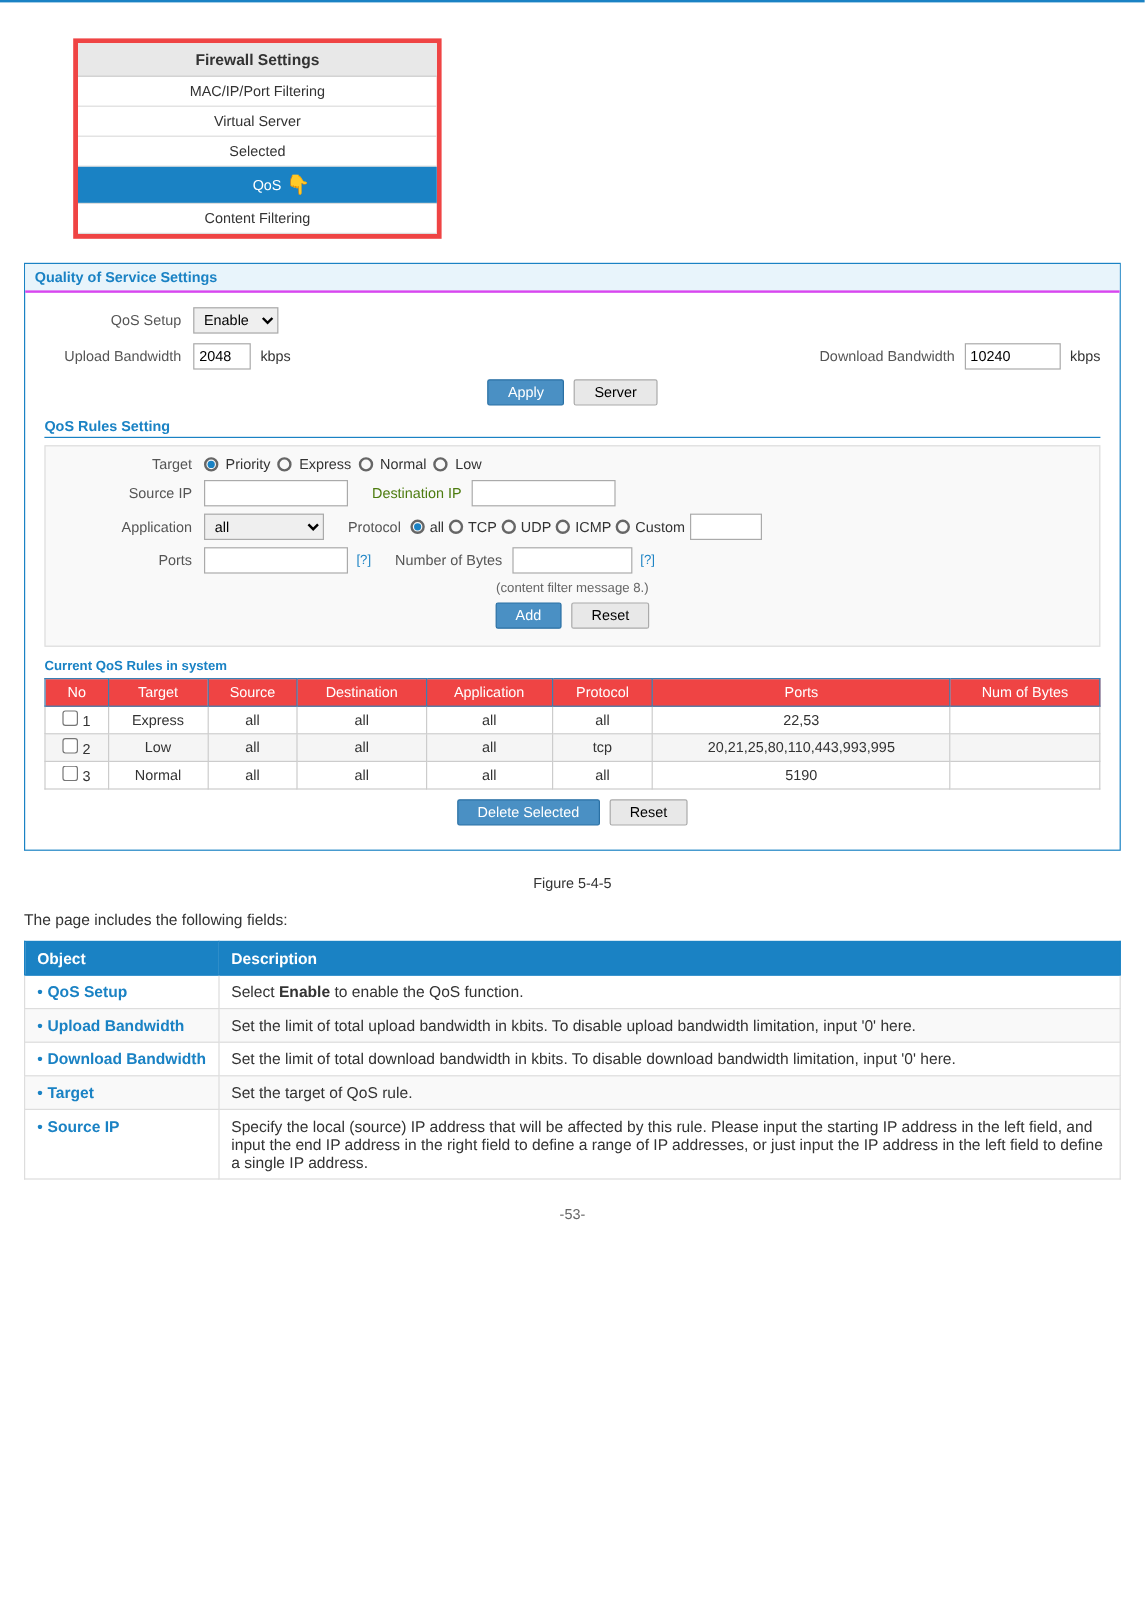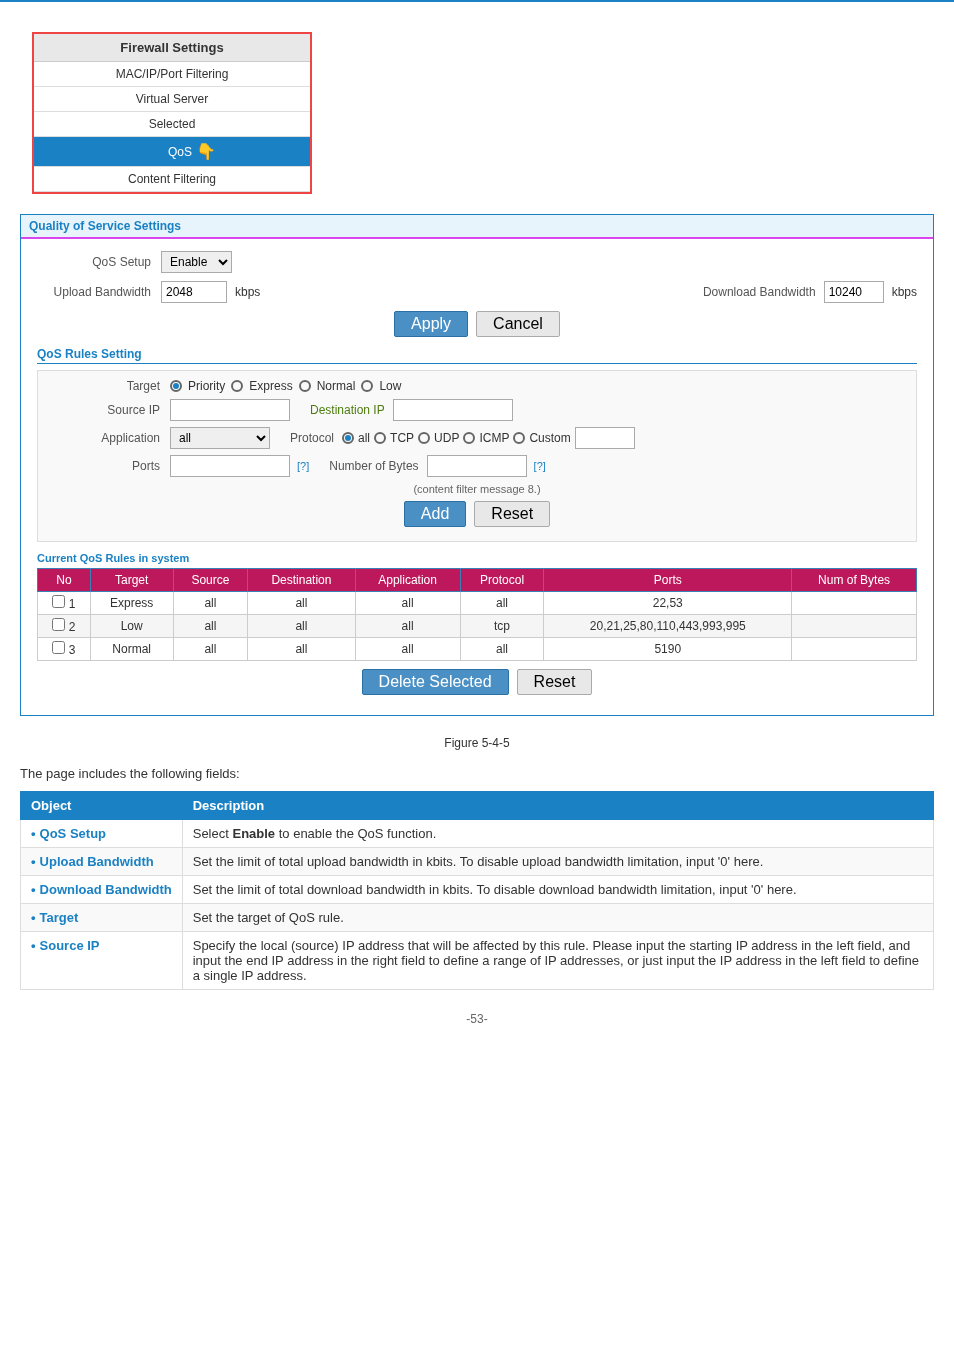--- a/index.html
+++ b/index.html
@@ -6,23 +6,23 @@
     body {
       font-family: Arial, sans-serif;
       font-size: 13px;
       background: #fff;
       color: #333;
       width: 954px;
     }
 
     
     .top-nav {
-      width: 280px;
-      margin: 30px auto 20px 32px;
-      border: 2px solid #ef4444;
+      width: 307px;
+      margin: 30px auto 20px 61px;
+      border: 4px solid #ef4444;
     }
     .top-nav .nav-title {
       background: #e8e8e8;
       text-align: center;
       padding: 6px;
       font-weight: bold;
       font-size: 13px;
       border-bottom: 1px solid #ccc;
     }
     .top-nav .nav-item {
@@ -95,21 +95,21 @@
       height: 22px;
     }
 
     .kbps-label {
       font-size: 12px;
       margin-left: 4px;
     }
 
     .btn {
       padding: 3px 16px;
-      font-size: 16px;
+      font-size: 12px;
       cursor: pointer;
       border: 1px solid #aaa;
       background: #e8e8e8;
       border-radius: 2px;
     }
     .btn-blue {
       background: #4a90c4;
       color: #fff;
       border: 1px solid #2a70a4;
     }
@@ -205,21 +205,21 @@
       font-size: 11px;
       font-weight: bold;
       margin: 10px 0 4px 0;
     }
     table.qos-table {
       width: 100%;
       border-collapse: collapse;
       font-size: 12px;
     }
     table.qos-table th {
-      background: #be185d;
+      background: #ef4444;
       color: #fff;
       padding: 4px 6px;
       border: 1px solid #3a80b4;
       text-align: center;
       font-weight: normal;
     }
     table.qos-table td {
       border: 1px solid #ccc;
       padding: 3px 6px;
       text-align: center;
@@ -326,31 +326,31 @@
     <div class="form-row">
       <span class="form-label">QoS Setup</span>
       <select>
         <option>Enable</option>
         <option>Disable</option>
       </select>
     </div>
 
     <div class="form-row">
       <span class="form-label">Upload Bandwidth</span>
-      <input type="text" style="width: 66px;" value="2048">
+      <input type="text" style="width: 48px;" value="2048">
       <span class="kbps-label">kbps</span>
       <span style="flex:1;"></span>
       <span class="form-label form-label-left">Download Bandwidth</span>
-      <input type="text" style="width: 60px;" value="10240">
+      <input type="text" style="width: 80px;" value="10240">
       <span class="kbps-label">kbps</span>
     </div>
 
     <div class="apply-row">
       <button class="btn btn-blue">Apply</button>
-      <button class="btn">Cancel</button>
+      <button class="btn">Server</button>
     </div>
 
     <div class="section-title">QoS Rules Setting</div>
 
     <div class="rules-form">
 
       <div class="form-row">
         <span class="form-label">Target</span>
         <div class="radio-group">
           <span class="radio-dot selected"></span>

